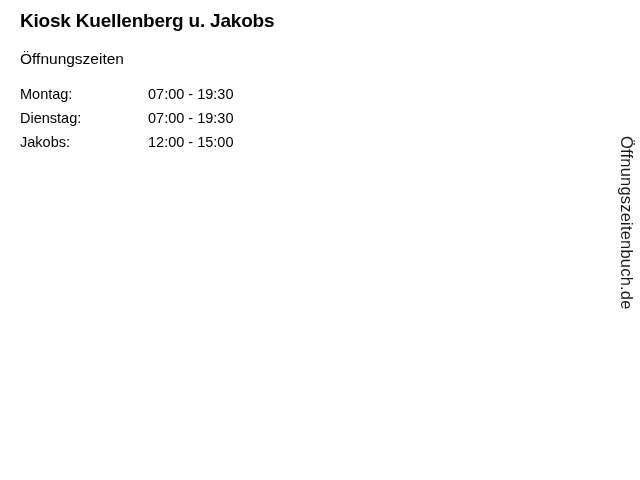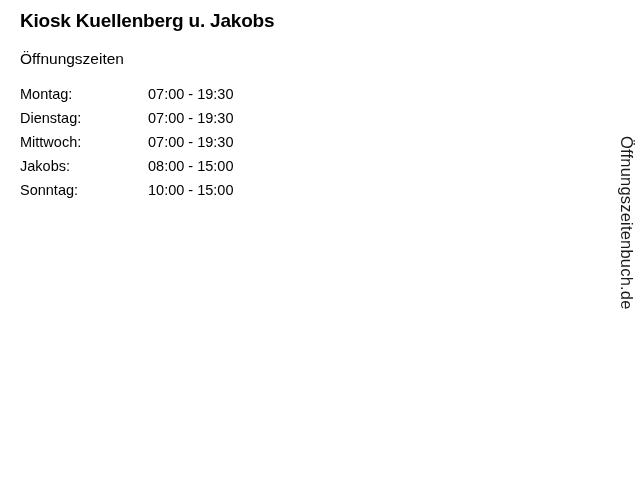--- a/index.html
+++ b/index.html
@@ -104,30 +104,22 @@
       <tbody>
         <tr>
           <td class="day-cell">Montag:</td>
           <td class="time-cell">07:00 - 19:30</td>
         </tr>
         <tr>
           <td class="day-cell">Dienstag:</td>
           <td class="time-cell">07:00 - 19:30</td>
         </tr>
         <tr>
-          <td class="day-cell">Mittwoch:</td>
-          <td class="time-cell">07:00 - 19:30</td>
-        </tr>
-        <tr>
           <td class="day-cell">Jakobs:</td>
-          <td class="time-cell">08:00 - 15:00</td>
-        </tr>
-        <tr>
-          <td class="day-cell">Sonntag:</td>
-          <td class="time-cell">10:00 - 15:00</td>
+          <td class="time-cell">12:00 - 15:00</td>
         </tr>
       </tbody>
     </table>
 
   </div>
 
   <div class="watermark">
     <span>Öffnungszeitenbuch.de</span>
   </div>
 

